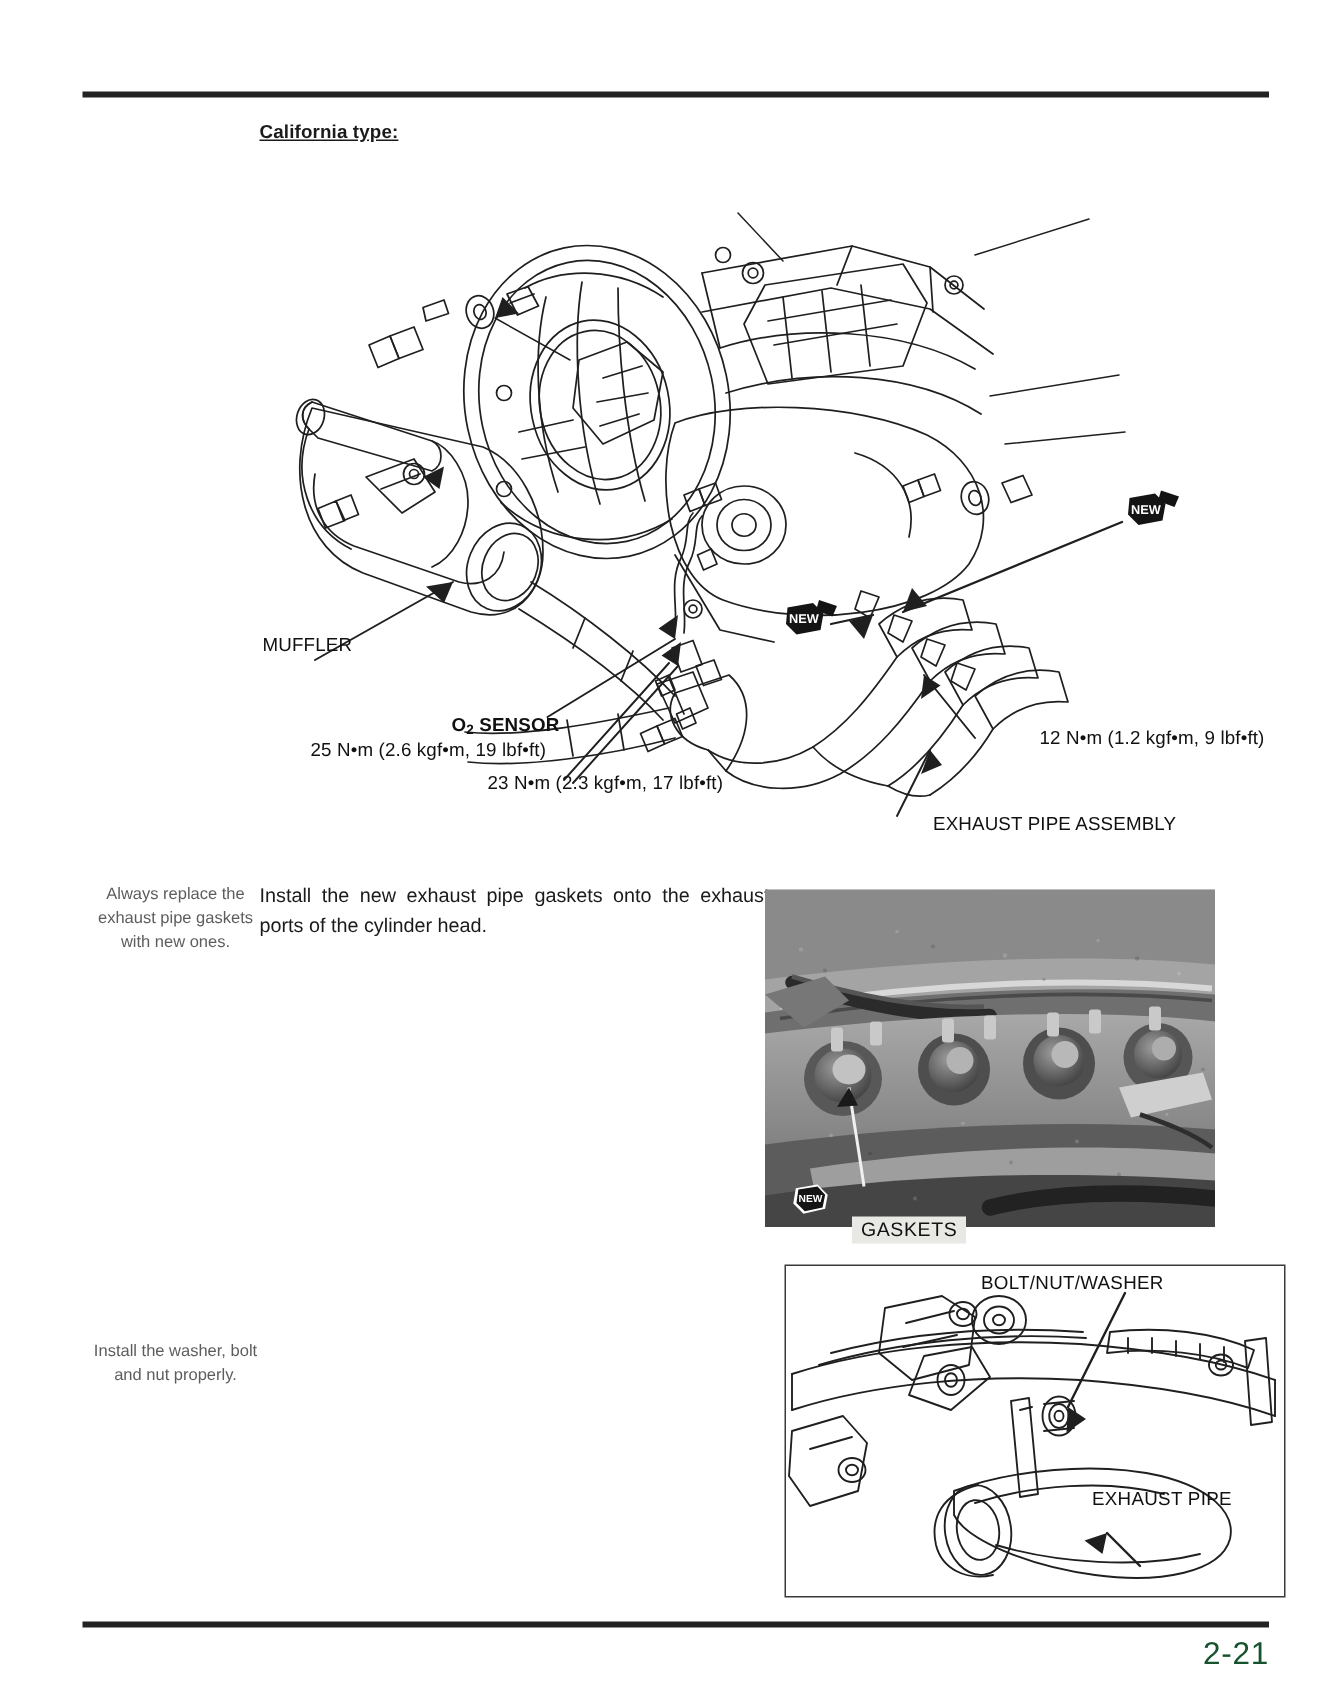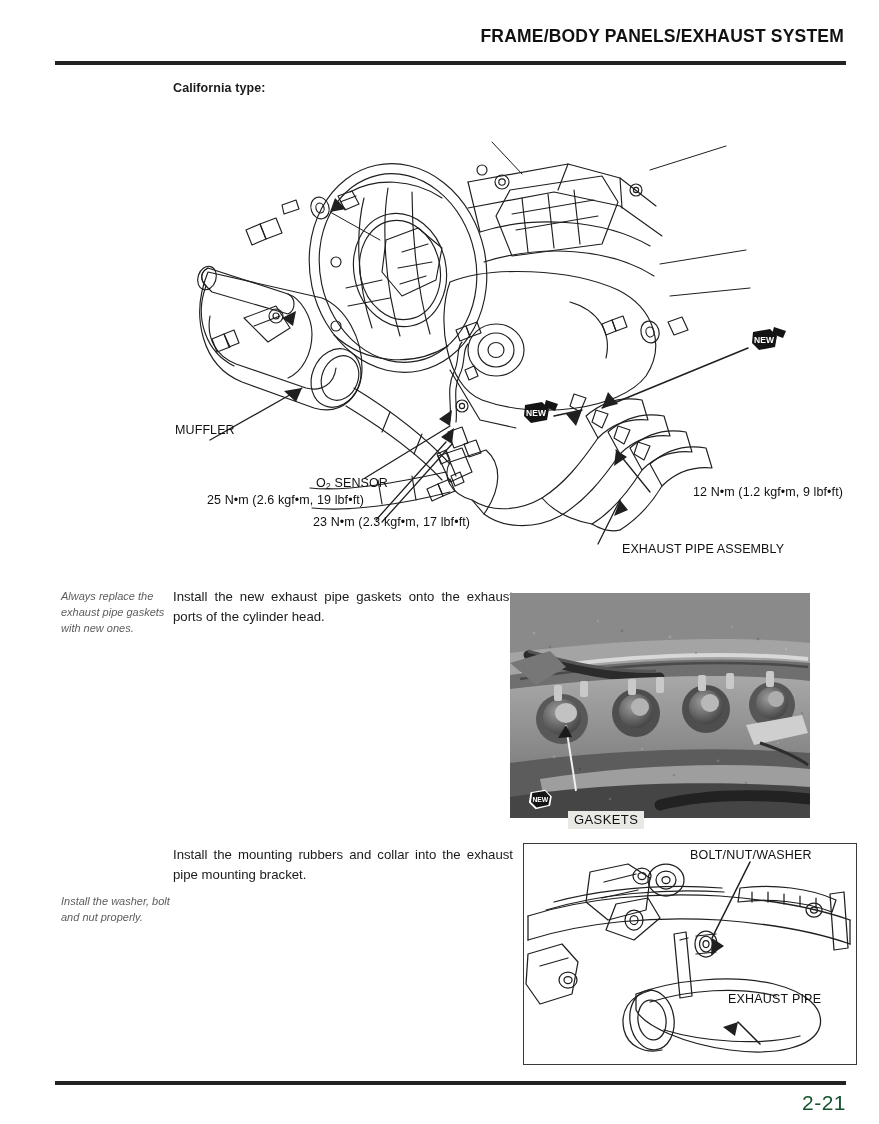--- a/index.html
+++ b/index.html
@@ -47,20 +47,21 @@
 
   
   #section-label {
     position: absolute;
     left: 173px;
     top: 81px;
     font-size: 12.5px;
     font-weight: bold;
     letter-spacing: 0.1px;
     color: #1b1b1b;
+    text-decoration: underline;
   }
 
   
   #exhaust-diagram {
     position: absolute;
     left: 150px;
     top: 120px;
     width: 720px;
     height: 450px;
   }
@@ -68,46 +69,45 @@
 
   .callout {
     position: absolute;
     font-size: 12.5px;
     letter-spacing: 0.1px;
     color: #111;
     white-space: nowrap;
     margin-left: 44px;
   }
   #callout-muffler { left: 131px; top: 423px; }
-  #callout-o2 { left: 272px; top: 476px; }
+  #callout-o2 { left: 257px; top: 476px; font-weight: bold; }
   #callout-torque-25 { left: 163px; top: 493px; }
-  #callout-torque-23 { left: 269px; top: 515px; }
+  #callout-torque-23 { left: 281px; top: 515px; }
   #callout-torque-12 { left: 649px; top: 485px; }
   #callout-exhaust-assy { left: 578px; top: 542px; }
   .callout sub {
     font-size: 9px;
     vertical-align: baseline;
     position: relative;
     top: 2px;
   }
 
   
   .new-badge { position: absolute; width: 40px; height: 28px; }
   .new-badge svg { display: block; width: 100%; height: 100%; }
   #new-badge-1 { left: 522px; top: 398px; }
   #new-badge-2 { left: 750px; top: 325px; }
   #new-badge-photo { left: 528px; top: 786px; width: 34px; height: 26px; }
 
   
   .note-col {
     position: absolute;
     width: 112px;
-    text-align: left;
+    text-align: center;
     font-size: 11px;
-    font-style: italic;
     line-height: 1.45;
     color: #5d5d5d;
   }
   .body-col {
     position: absolute;
     width: 340px;
     font-size: 13.2px;
     line-height: 1.48;
     color: #1a1a1a;
     text-align: justify;
@@ -154,21 +154,21 @@
     overflow: hidden;
   }
   #frame-mounting svg { display: block; width: 100%; height: 100%; }
   .frame-callout {
     position: absolute;
     font-size: 12.5px;
     letter-spacing: 0.2px;
     color: #111;
     white-space: nowrap;
   }
-  #callout-bolt-nut-washer { left: 690px; top: 848px; }
+  #callout-bolt-nut-washer { left: 654px; top: 848px; }
   #callout-exhaust-pipe-2 { left: 728px; top: 992px; }
 
   
   #footer-rule {
     position: absolute;
     left: 55px;
     right: 33px;
     top: 1081px;
     height: 3.5px;
     background: #222;
@@ -182,21 +182,20 @@
     letter-spacing: 0.5px;
     color: #14532d;
   }
 </style>
 </head>
 <body>
 
 <div id="page">
 
   <div id="page-header">
-    <div id="header-title">FRAME/BODY PANELS/EXHAUST SYSTEM</div>
     <div id="header-rule"></div>
   </div>
 
   <div id="section-label">California type:</div>
 
   <div id="exhaust-diagram">
     <svg viewBox="0 0 720 450" xmlns="http://www.w3.org/2000/svg">
       <g fill="none" stroke="#1f1f1f" stroke-width="1.15" stroke-linecap="round" stroke-linejoin="round">
 
         <ellipse cx="248" cy="148" rx="88" ry="105" transform="rotate(-12 248 148)"></ellipse>
@@ -500,21 +499,20 @@
   <div class="new-badge" id="new-badge-photo">
     <svg viewBox="0 0 40 28" xmlns="http://www.w3.org/2000/svg">
       <path d="M3 6 L20 3 L28 11 L26 22 L9 26 L1 18 Z" fill="#ffffff"></path>
       <path d="M5 7 L20 4.5 L26 11 L24 21 L10 24 L3.5 17.5 Z" fill="#141414"></path>
       <text x="14.5" y="17" font-family="'Liberation Sans',sans-serif" font-size="8" font-weight="bold" fill="#ffffff" text-anchor="middle">NEW</text>
     </svg>
   </div>
 
   <div id="photo-label-gaskets">GASKETS</div>
 
-  <div class="body-col" id="text-mounting">Install the mounting rubbers and collar into the exhaust pipe mounting bracket.</div>
 
   <div class="note-col" id="note-washer">Install the washer, bolt and nut properly.</div>
 
 
   <div id="frame-mounting">
     <svg viewBox="0 0 332 220" xmlns="http://www.w3.org/2000/svg">
       <g fill="none" stroke="#1f1f1f" stroke-width="1.25" stroke-linecap="round" stroke-linejoin="round">
 
         <path d="M4 72 C60 54 130 48 196 52 C250 56 292 64 326 76"></path>
         <path d="M4 96 C60 78 130 72 196 76 C250 80 292 88 326 100"></path>

